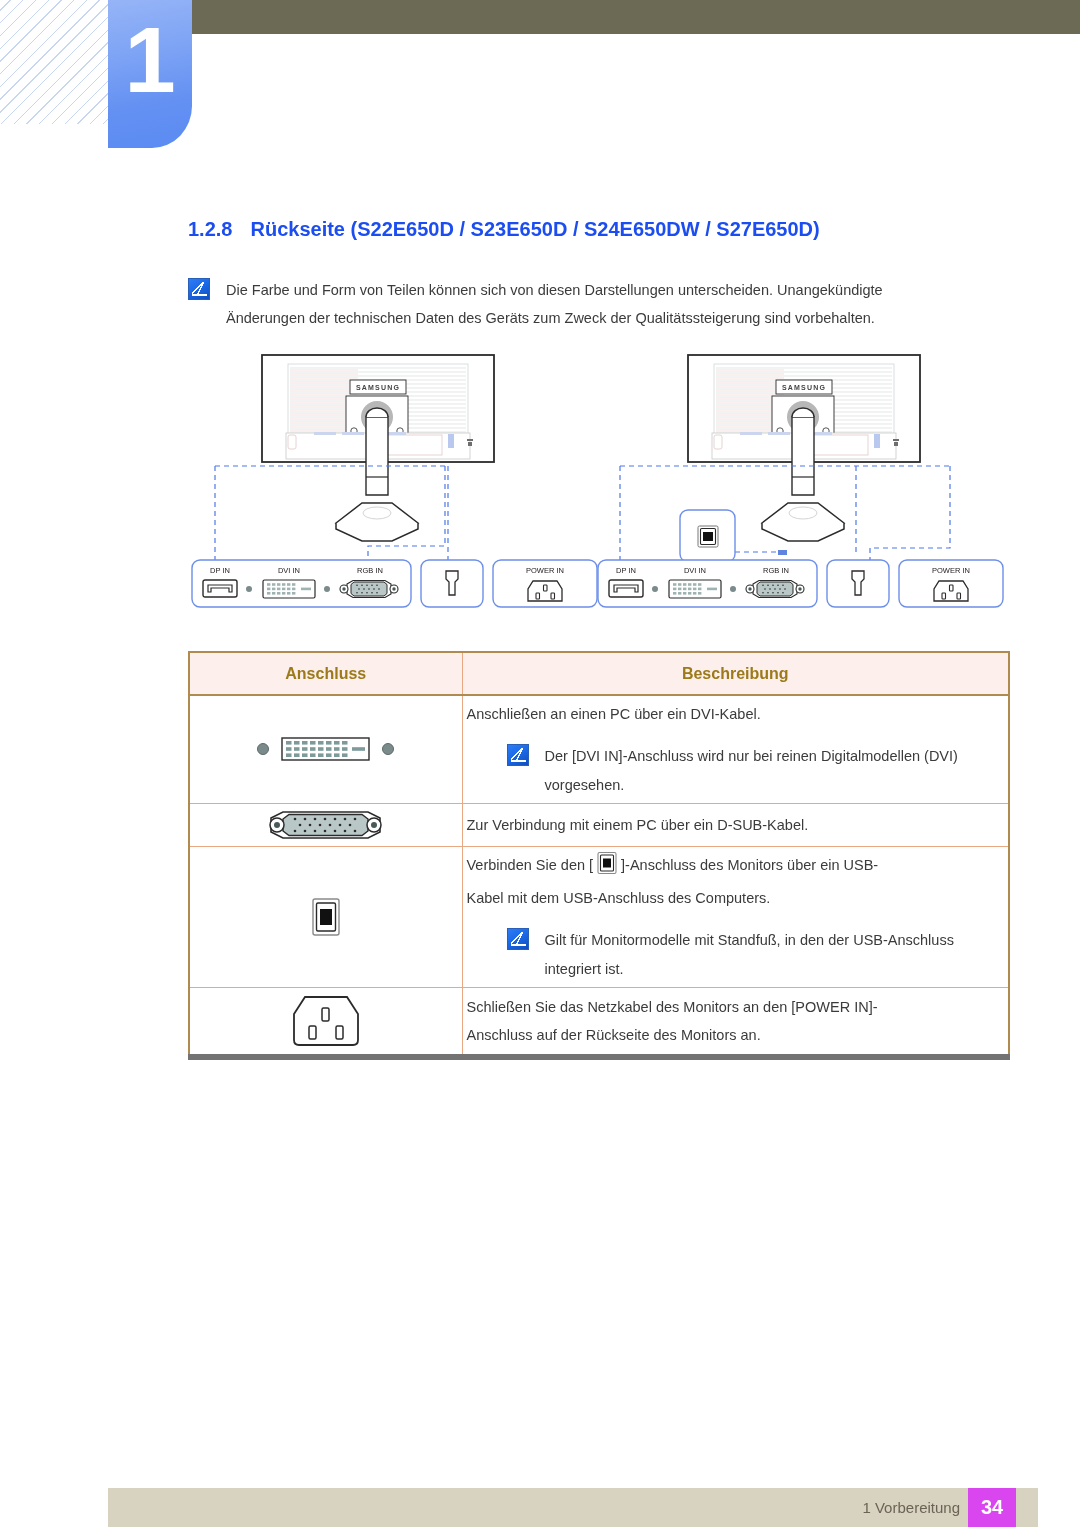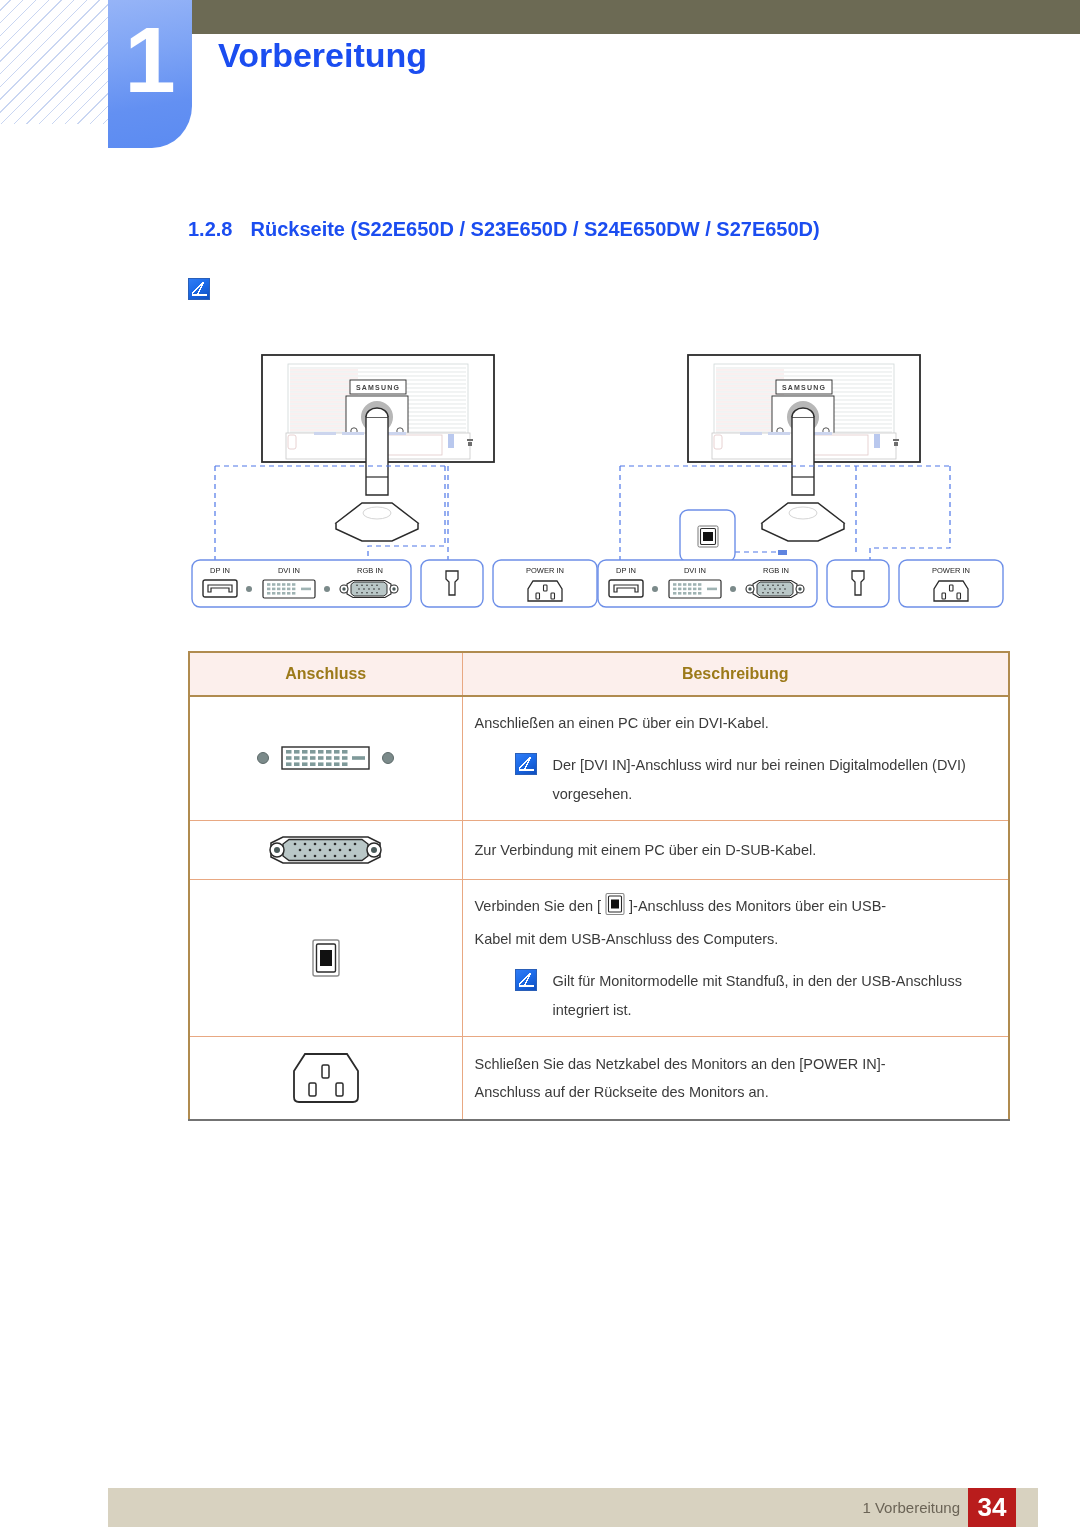--- a/index.html
+++ b/index.html
@@ -83,39 +83,39 @@
   .diagram-svg { position:absolute; left:0; top:0; }
 
   
   #port-table {
     position:absolute; left:188px; top:651px;
     width:822px;
     border-collapse:collapse;
   }
   #port-table td, #port-table th {
     border:1px solid #e8a882;
-    padding:12px;
+    padding:4px;
     vertical-align:middle;
   }
   #port-table thead th {
     background:#fcefec;
     color:#9c7a19;
     font-size:16px; font-weight:bold;
     height:43px;
     border-top:2px solid #b08b4f;
     border-bottom:2px solid #b08b4f;
   }
   #port-table thead th:first-child { border-left:2px solid #b08b4f; }
   #port-table thead th:last-child { border-right:2px solid #b08b4f; }
   #port-table tbody td:first-child {
     width:273px; border-left:2px solid #b08b4f;
     text-align:center;
   }
   #port-table tbody td:last-child { border-right:2px solid #b08b4f; }
-  #port-table tbody tr:last-child td { border-bottom:2px solid #737373; }
+  #port-table tbody tr:last-child td { border-bottom:6px solid #737373; }
   .desc-cell { padding:14px 0 14px 35px; }
   .desc-line { font-size:14.5px; color:#3b3b3b; line-height:1.95; }
   .sub-note { display:flex; gap:16px; align-items:flex-start; margin-top:14px; padding-right:18px;margin-left:40px; }
   .sub-note .note-text { font-size:14.5px; }
   .icon-cell-inner { display:flex; align-items:center; justify-content:center; }
 
   .inline-usb {
     display:inline-block; vertical-align:-5px; margin:0 3px;
   }
 
@@ -124,44 +124,47 @@
     position:absolute; left:108px; top:1488px; width:930px; height:39px;
     background:#d8d2c0;
   }
   #footer-text {
     position:absolute; right:120px; top:1488px; height:39px;
     display:flex; align-items:center;
     font-size:15px; color:#6b6456;
   }
   #page-box {
     position:absolute; left:968px; top:1488px; width:48px; height:39px;
-    background:#b91c1c;
+    background:#d946ef;
     display:flex; align-items:center; justify-content:center;
-    color:#ffffff; font-size:26px; font-weight:bold;
+    color:#ffffff; font-size:20px; font-weight:bold;
   }
 </style>
 </head>
 <body>
 
 <div id="header">
   <div id="stripes"></div>
   <div id="olive-band"></div>
   <div id="chapter-tab">
     <div id="chapter-number">1</div>
   </div>
-  <div id="chapter-title">Vorbereitung</div>
 </div>
 
 <div id="section-heading">
   <span id="section-num">1.2.8</span><span>Rückseite (S22E650D / S23E650D / S24E650DW / S27E650D)</span>
 </div>
 
 <div id="note-top">
   <div class="note-row">
     <span class="note-icon"></span>
+    <span class="note-text">
+      <span>Die Farbe und Form von Teilen können sich von diesen Darstellungen unterscheiden. Unangekündigte</span><br>
+      <span>Änderungen der technischen Daten des Geräts zum Zweck der Qualitätssteigerung sind vorbehalten.</span>
+    </span>
   </div>
 </div>
 
 <div id="diagram-area">
 <svg class="diagram-svg" width="830" height="282" viewBox="0 0 830 282" xmlns="http://www.w3.org/2000/svg">
   <defs>
     <g id="dpPort">
       <rect x="0" y="0" width="34" height="17" rx="2" fill="#fff" stroke="#2b2b2b" stroke-width="1.4"></rect>
       <path d="M5 5 H29 V12 H26 V8 H8 V12 H5 Z" fill="#fff" stroke="#2b2b2b" stroke-width="1.2"></path>
     </g>

